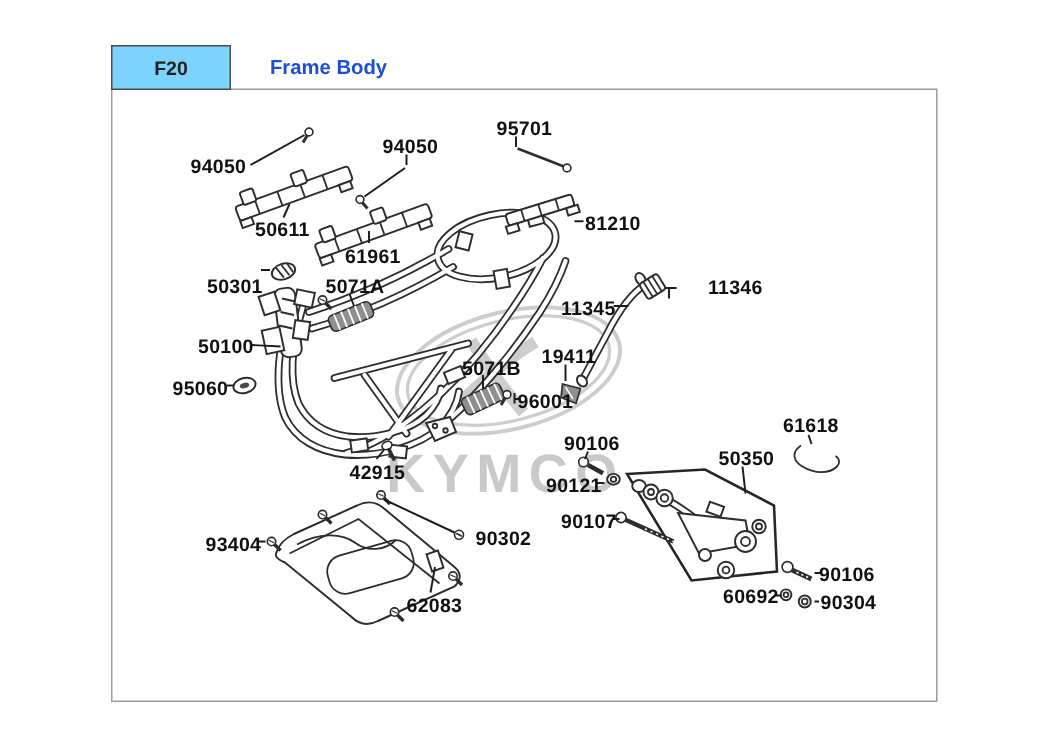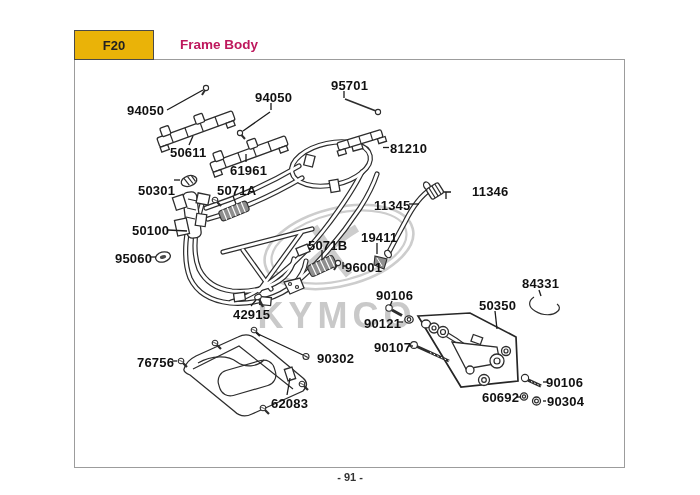--- a/index.html
+++ b/index.html
@@ -1,25 +1,25 @@
 <!DOCTYPE html>
 <html><head>
 <meta charset="utf-8">
 <style>
   html,body{margin:0;padding:0;background:#fff;}
   #stage{position:relative;width:700px;height:495px;background:#fff;overflow:hidden;
          font-family:"Liberation Sans",sans-serif;}
   #main-border{position:absolute;left:74px;top:59px;width:549px;height:407px;
                border:1.4px solid #9c9c9c;background:#fff;}
   #f20-box{position:absolute;left:74px;top:30px;width:78px;height:28px;
-           border:1.6px solid #4a4a4a;background:#eab308;display:flex;
+           border:1.6px solid #4a4a4a;background:#7dd3fc;display:flex;
            align-items:center;justify-content:center;
            font-weight:bold;font-size:13px;color:#222;}
   #header-title{position:absolute;left:180px;top:30px;height:29px;line-height:29px;
-                font-weight:bold;font-size:13.5px;color:#be185d;}
+                font-weight:bold;font-size:13.5px;color:#1d4ed8;}
   #page-num{position:absolute;left:0;top:471px;width:700px;text-align:center;
             font-weight:bold;font-size:11px;color:#333;}
   .plabel{position:absolute;font-weight:bold;font-size:13px;color:#111;
           letter-spacing:0.2px;white-space:nowrap;}
   svg{position:absolute;left:0;top:0;}
   .tube-o{stroke:#2d2d2d;stroke-width:5.2;fill:none;stroke-linecap:round;}
   .tube-i{stroke:#ffffff;stroke-width:2.8;fill:none;stroke-linecap:round;}
   .thin{stroke:#2d2d2d;stroke-width:1.2;fill:none;}
   .part{fill:#ffffff;stroke:#2d2d2d;stroke-width:1.3;}
   .partd{fill:#8f8f8f;stroke:#2d2d2d;stroke-width:1.1;}
@@ -311,27 +311,26 @@
   <div class="plabel" style="left:390px;top:141px">81210</div>
   <div class="plabel" style="left:138px;top:183px">50301</div>
   <div class="plabel" style="left:217px;top:183px">5071A</div>
   <div class="plabel" style="left:472px;top:184px">11346</div>
   <div class="plabel" style="left:374px;top:198px">11345</div>
   <div class="plabel" style="left:132px;top:223px">50100</div>
   <div class="plabel" style="left:361px;top:230px">19411</div>
   <div class="plabel" style="left:308px;top:238px">5071B</div>
   <div class="plabel" style="left:115px;top:251px">95060</div>
   <div class="plabel" style="left:345px;top:260px">96001</div>
-  <div class="plabel" style="left:522px;top:276px">84331</div>
+  <div class="plabel" style="left:522px;top:276px">61618</div>
   <div class="plabel" style="left:376px;top:288px">90106</div>
   <div class="plabel" style="left:479px;top:298px">50350</div>
   <div class="plabel" style="left:233px;top:307px">42915</div>
   <div class="plabel" style="left:364px;top:316px">90121</div>
   <div class="plabel" style="left:374px;top:340px">90107</div>
-  <div class="plabel" style="left:137px;top:355px">76756</div>
+  <div class="plabel" style="left:137px;top:355px">93404</div>
   <div class="plabel" style="left:317px;top:351px">90302</div>
   <div class="plabel" style="left:546px;top:375px">90106</div>
   <div class="plabel" style="left:482px;top:390px">60692</div>
   <div class="plabel" style="left:271px;top:396px">62083</div>
   <div class="plabel" style="left:547px;top:394px">90304</div>
 
-  <div id="page-num">- 91 -</div>
 </div>
 
 </body></html>

